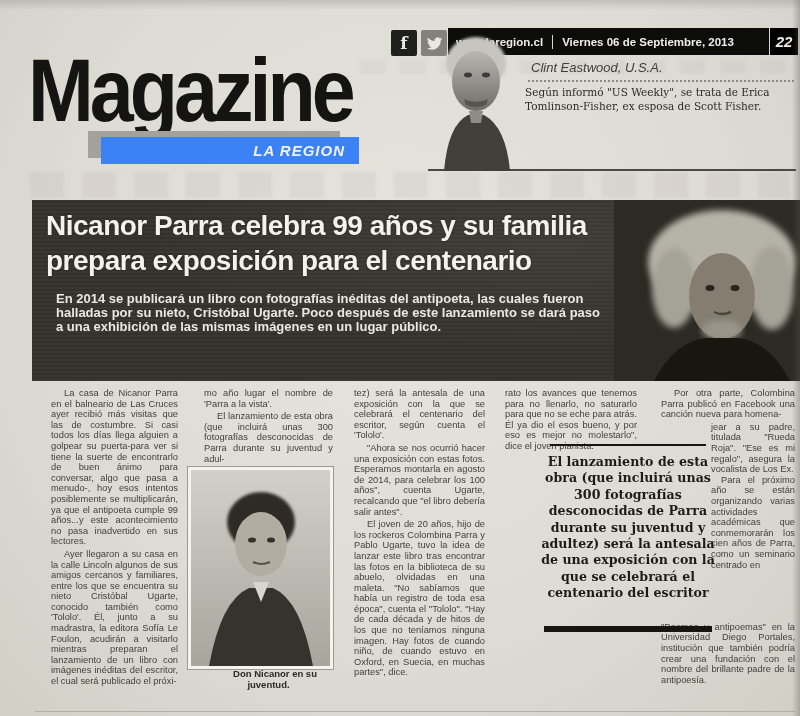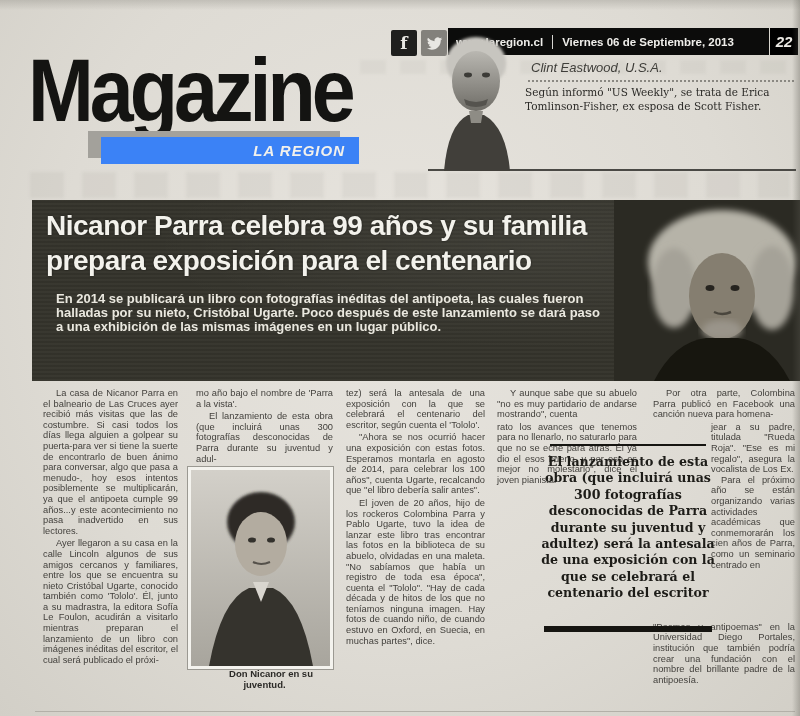--- a/index.html
+++ b/index.html
@@ -63,21 +63,21 @@
   }
   .hero-headline{position:absolute;left:14px;top:8px;width:566px;
     font-size:28px;font-weight:bold;letter-spacing:-.5px;line-height:35px;color:#f3f2ec;
     text-shadow:0 0 2px rgba(0,0,0,.6);}
   .hero-lede{position:absolute;left:24px;top:92px;width:548px;
     font-size:13px;font-weight:bold;line-height:14px;color:#eae8df;}
   .parra-photo{position:absolute;right:0;top:0;width:208px;height:181px;}
   
   .bodyzone{left:35px;top:388px;width:760px;height:324px;}
   .col{position:absolute;top:0;font-size:9.3px;line-height:10.6px;color:#413f3b;text-align:justify;}
-  .col p{margin:0 0 2px 8px;text-indent:13px;}
+  .col p{margin:0 0 2px 16px;text-indent:13px;}
   .col p.noindent{text-indent:0;}
   .c1{left:0;width:143px;}
   .c2{left:153px;width:145px;}
   .c3{left:303px;width:147px;}
   .c4{left:454px;width:148px;}
   .c5{left:610px;width:150px;}
   .narrow4{width:52px;min-height:202px;text-align:justify;}
   .narrow5{width:84px;min-height:200px;margin-left:auto;text-align:justify;}
   .narrow4 p,.narrow5 p{text-indent:0;margin:0;}
   .photo-frame{
@@ -180,21 +180,21 @@
 </div>
 
 <div class="abs bodyzone">
 
   <div class="col c1">
     <p>La casa de Nicanor Parra en el balneario de Las Cruces ayer recibió más visitas que las de costumbre. Si casi todos los días llega alguien a golpear su puerta-para ver si tiene la suerte de encontrarlo de buen ánimo para conversar, algo que pasa a menudo-, hoy esos intentos posiblemente se multiplicarán, ya que el antipoeta cumple 99 años...y este acontecimiento no pasa inadvertido en sus lectores.</p>
     <p>Ayer llegaron a su casa en la calle Lincoln algunos de sus amigos cercanos y familiares, entre los que se encuentra su nieto Cristóbal Ugarte, conocido también como 'Tololo'. Él, junto a su madrastra, la editora Sofía Le Foulon, acudirán a visitarlo mientras preparan el lanzamiento de un libro con imágenes inéditas del escritor, el cual será publicado el próxi-</p>
   </div>
 
   <div class="col c2">
-    <p class="noindent">mo año bajo el nombre de 'Parra a la vista'.</p>
+    <p class="noindent">mo año lugar el nombre de 'Parra a la vista'.</p>
     <p>El lanzamiento de esta obra (que incluirá unas 300 fotografías desconocidas de Parra durante su juventud y adul-</p>
     <div class="photo-frame">
       <svg width="139" height="196" viewBox="0 0 139 196">
         <defs>
           <linearGradient id="yg" x1="0" y1="0" x2="0" y2="1">
             <stop offset="0" stop-color="#d3d0c9"></stop>
               <stop offset="1" stop-color="#a8a59d"></stop>
           </linearGradient>
           <filter id="yb">
               <feGaussianBlur stdDeviation="1.6"></feGaussianBlur>
@@ -213,21 +213,20 @@
     <p class="photo-cap">Don Nicanor en su juventud.</p>
   </div>
 
   <div class="col c3">
     <p class="noindent">tez) será la antesala de una exposición con la que se celebrará el centenario del escritor, según cuenta el 'Tololo'.</p>
     <p>"Ahora se nos ocurrió hacer una exposición con estas fotos. Esperamos montarla en agosto de 2014, para celebrar los 100 años", cuenta Ugarte, recalcando que "el libro debería salir antes".</p>
     <p>El joven de 20 años, hijo de los rockeros Colombina Parra y Pablo Ugarte, tuvo la idea de lanzar este libro tras encontrar las fotos en la biblioteca de su abuelo, olvidadas en una maleta. "No sabíamos que había un registro de toda esa época", cuenta el "Tololo". "Hay de cada década y de hitos de los que no teníamos ninguna imagen. Hay fotos de cuando niño, de cuando estuvo en Oxford, en Suecia, en muchas partes", dice.</p>
   </div>
 
   <div class="col c4">
-    <p>Y aunque sabe que su abuelo "no es muy partidario de andarse mostrando", cuenta</p>
     <p class="noindent">rato los avances que tenemos para no llenarlo, no saturarlo para que no se eche para atrás. Él ya dio el esos bueno, y por eso es mejor no molestarlo", dice el joven pianista.</p>
   </div>
 
   <div class="col c5">
     <p>Por otra parte, Colombina Parra publicó en Facebook una canción nueva para homena-</p>
     <div class="narrow5">
       <p>jear a su padre, titulada "Rueda Roja". "Ese es mi regalo", asegura la vocalista de Los Ex.</p>
       <p style="text-indent:10px;">Para el próximo año se están organizando varias actividades académicas que conmemorarán los cien años de Parra, como un seminario centrado en</p>
     </div>
     <p class="noindent">"Poemas y antipoemas" en la Universidad Diego Portales, institución que también podría crear una fundación con el nombre del brillante padre de la antipoesía.</p>

